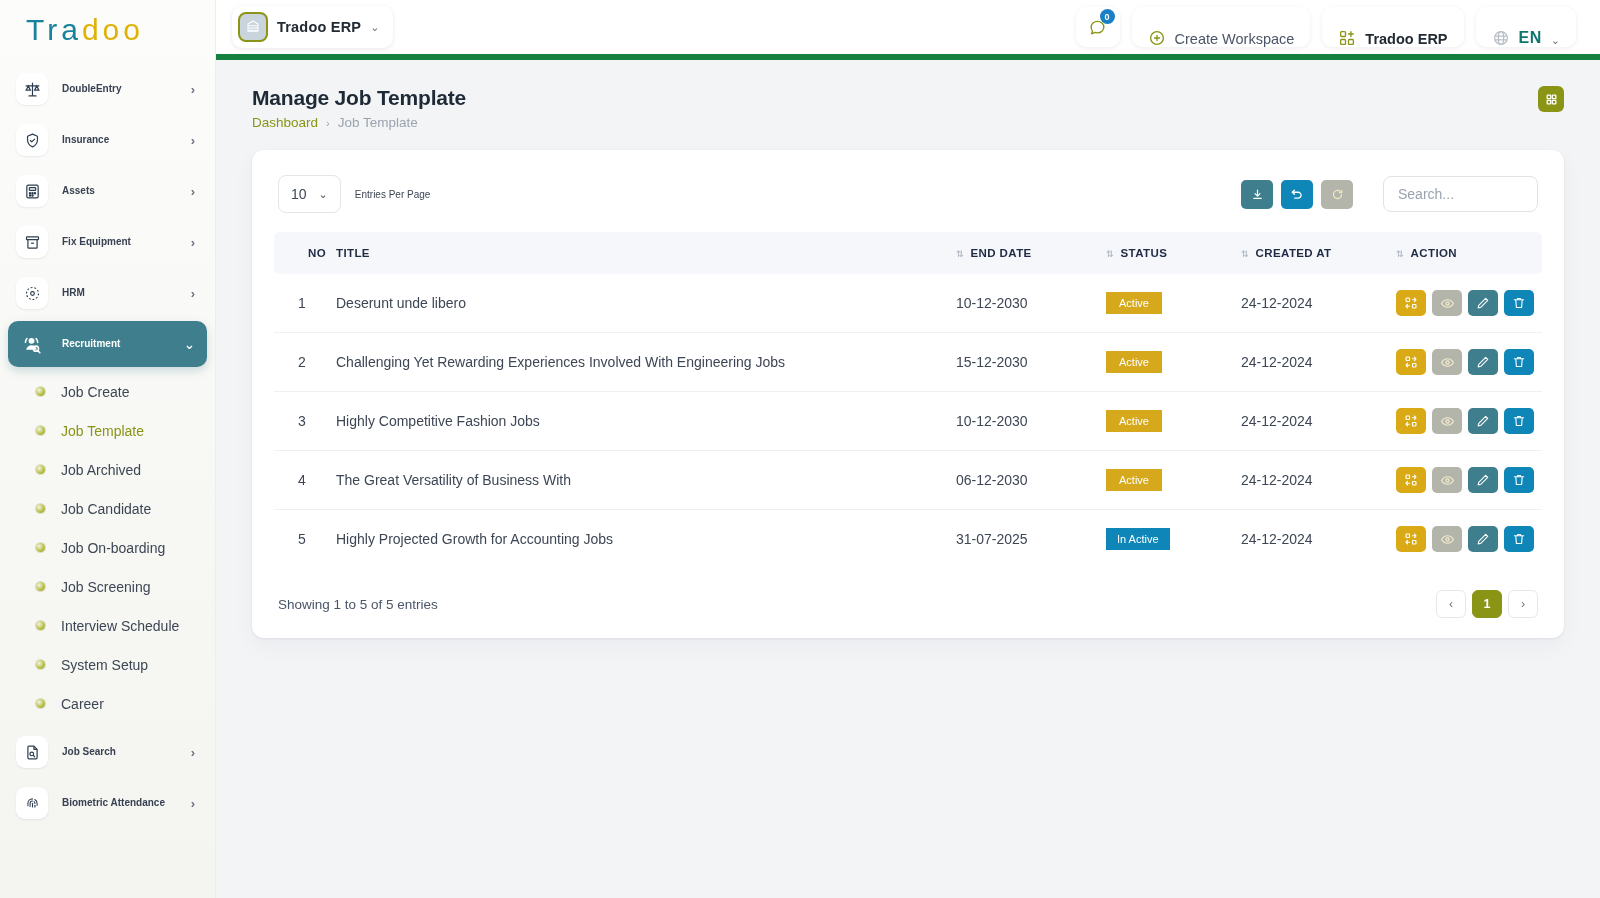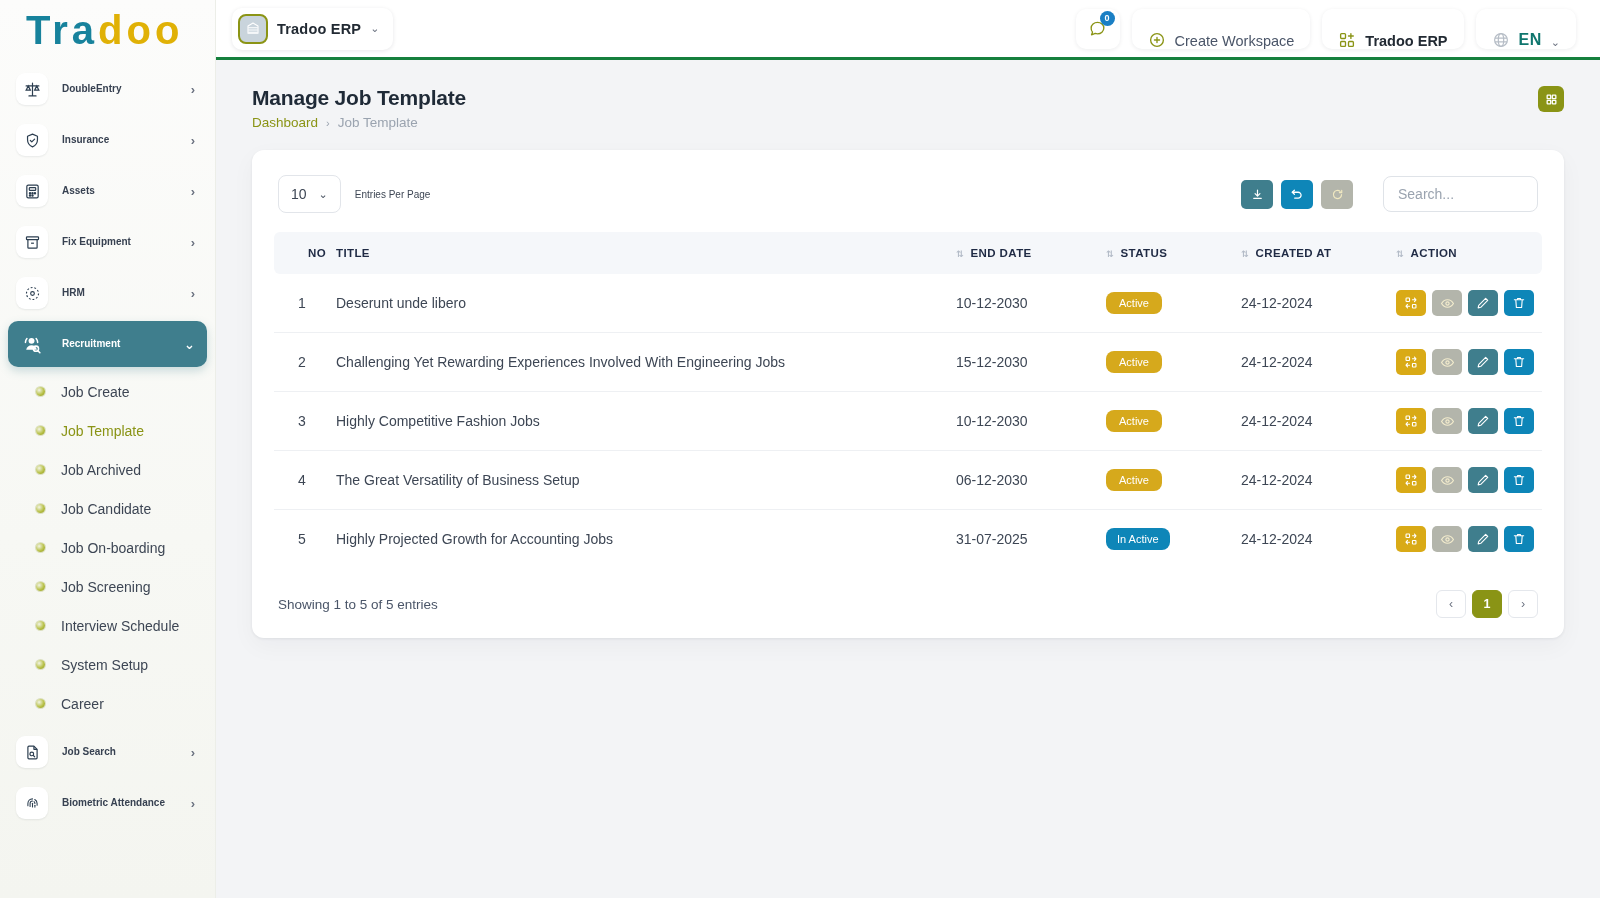--- a/index.html
+++ b/index.html
@@ -16,21 +16,21 @@
   .sidebar {
     width: 216px; min-width: 216px; height: 898px;
     background: linear-gradient(180deg,#fcfcfb 0%, #f7f8f4 60%, #f4f5f0 100%);
     position: relative; overflow: hidden;
     border-right: 1px solid #eceee8;
   }
   .brand {
     height: 60px; display: flex; align-items: center; padding-left: 26px;
     letter-spacing: 3px;
   }
-  .brand-text { font-size: 40px; font-weight: 700; letter-spacing: 4px; }
+  .brand-text { font-size: 30px; font-weight: 400; letter-spacing: 4px; }
   .brand-text .c1 { color: #17829c; }
   .brand-text .c2 { color: #e0b106; }
 
   .nav { padding-top: 6px; }
   .nav-item {
     display: flex; align-items: center; height: 46px;
     margin: 0 8px 5px 8px; padding: 0 12px 0 8px;
     border-radius: 10px; cursor: pointer; position: relative;
   }
   .nav-ico {
@@ -63,21 +63,21 @@
   .sub-label { margin-left: 16px; font-size: 14px; color: #3d4654; }
   .sub-item.active .sub-label { color: #8a9415; font-weight: 500; }
 
   
   .main { flex: 1; height: 898px; display: flex; flex-direction: column;
           background: #f3f4f6; overflow: hidden; }
 
   .topbar {
     height: 60px; min-height: 60px; background: #ffffff;
     display: flex; align-items: center; padding: 0 24px 0 16px;
-    border-bottom: 3px solid #15803d;
+    border-bottom: 6px solid #15803d;
   }
   .ws-chip {
     display: flex; align-items: center; gap: 9px; height: 42px;
     padding: 0 14px 0 6px; border-radius: 10px; background: #fff;
     box-shadow: 0 1px 4px rgba(16,24,40,.10); cursor: pointer;
   }
   .ws-logo {
     width: 30px; height: 30px; border-radius: 8px;
     background: #c9d4dc; border: 2px solid #8b9415;
     display: flex; align-items: center; justify-content: center;
@@ -165,21 +165,21 @@
   tbody tr:last-child td { border-bottom: none; }
   .col-no    { width: 62px; }
   .col-title { width: 620px; }
   .col-end   { width: 150px; }
   .col-stat  { width: 135px; }
   .col-crat  { width: 155px; }
   .t-link { color: #3d4654; cursor: pointer; }
 
   .badge-pill {
     display: inline-flex; align-items: center; justify-content: center;
-    min-width: 56px; height: 22px; padding: 0 11px; border-radius: 8px;
+    min-width: 56px; height: 22px; padding: 0 11px; border-radius: 0;
     font-size: 11px; color: #ffffff; font-weight: 500;
   }
   .st-active { background: #d6a91c; }
   .st-inactive { background: #0e86b8; }
 
   .actions { display: flex; gap: 6px; }
   .act-btn {
     width: 30px; height: 26px; border-radius: 5px; cursor: pointer;
     display: flex; align-items: center; justify-content: center;
   }
@@ -607,21 +607,21 @@
                         <svg width="14" height="14" viewBox="0 0 24 24" fill="none" stroke="#ffffff" stroke-width="1.9" stroke-linecap="round" stroke-linejoin="round">
                           <path d="M4 6.5h16M9.5 6.5V4.2h5v2.3M6.5 6.5l1 13.3h9l1-13.3"></path>
                         </svg>
                       </span>
                     </div>
                   </div>
                 </td>
               </tr>
               <tr>
                 <td class="col-no">4</td>
-                <td class="col-title"><span class="t-link">The Great Versatility of Business Setup</span></td>
+                <td class="col-title"><span class="t-link">The Great Versatility of Business With</span></td>
                 <td class="col-end">06-12-2030</td>
                 <td class="col-stat"><span class="badge-pill st-active">Active</span></td>
                 <td class="col-crat">24-12-2024</td>
                 <td>
                   <div class="actions">
                     <div class="act-btn a-gold">
                       <span>
                         <svg width="14" height="14" viewBox="0 0 24 24" fill="none" stroke="#ffffff" stroke-width="1.9" stroke-linecap="round" stroke-linejoin="round">
                           <rect x="3.5" y="3.5" width="6" height="6" rx="1"></rect>
                           <rect x="14.5" y="14.5" width="6" height="6" rx="1"></rect>

